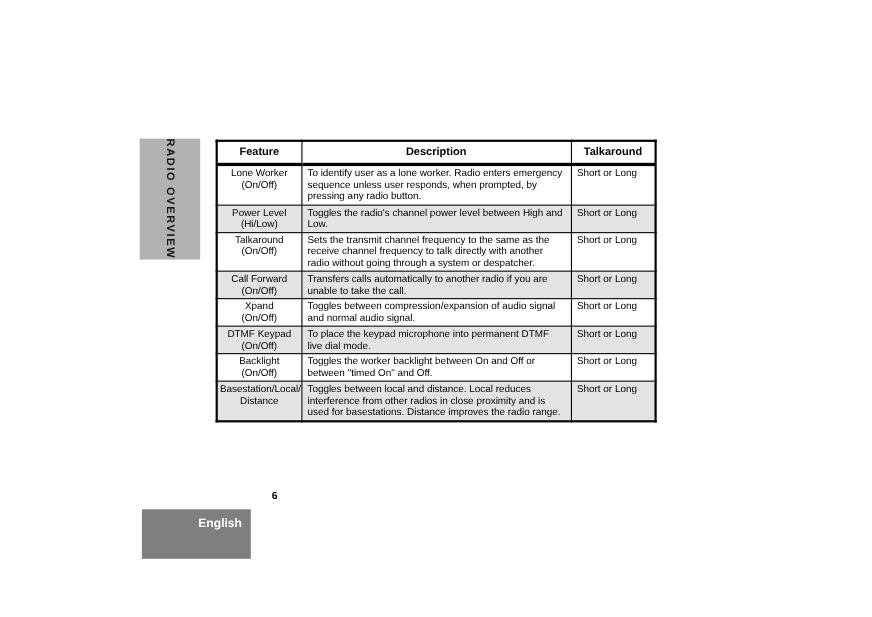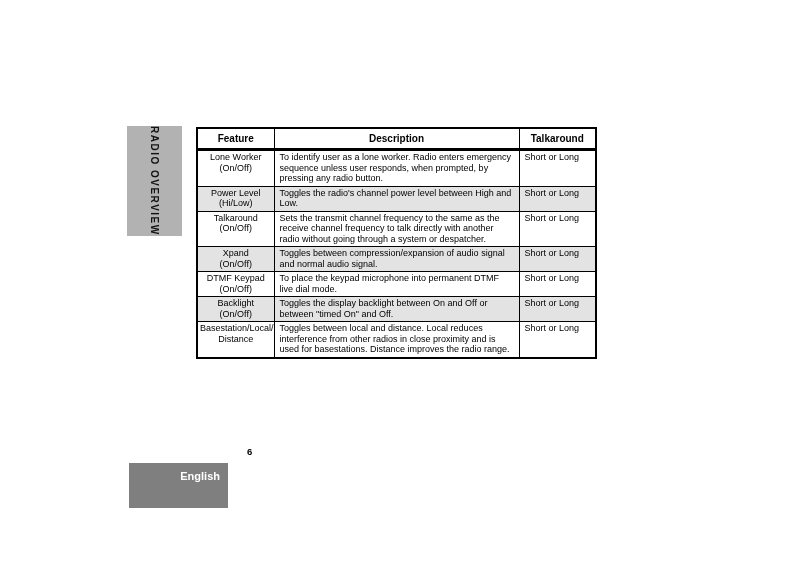--- a/index.html
+++ b/index.html
@@ -129,20 +129,28 @@
 
   <tr>
     <td class="feature-cell">
       <div>Talkaround</div>
       <div>(On/Off)</div>
     </td>
     <td class="description-cell">Sets the transmit channel frequency to the same as the receive channel frequency to talk directly with another radio without going through a system or despatcher.</td>
     <td class="selection-cell">Short or Long</td>
   </tr>
 
+  <tr>
+    <td class="feature-cell">
+      <div>Call Forward</div>
+      <div>(On/Off)</div>
+    </td>
+    <td class="description-cell">Transfers calls automatically to another radio if you are unable to take the call.</td>
+    <td class="selection-cell">Short or Long</td>
+  </tr>
 
   <tr>
     <td class="feature-cell">
       <div>Xpand</div>
       <div>(On/Off)</div>
     </td>
     <td class="description-cell">Toggles between compression/expansion of audio signal and normal audio signal.</td>
     <td class="selection-cell">Short or Long</td>
   </tr>
 
@@ -155,21 +163,21 @@
     <td class="description-cell">To place the keypad microphone into permanent DTMF live dial mode.</td>
     <td class="selection-cell">Short or Long</td>
   </tr>
 
 
   <tr>
     <td class="feature-cell">
       <div>Backlight</div>
       <div>(On/Off)</div>
     </td>
-    <td class="description-cell">Toggles the display backlight between On and Off or between "timed On" and Off.</td>
+    <td class="description-cell">Toggles the worker backlight between On and Off or between "timed On" and Off.</td>
     <td class="selection-cell">Short or Long</td>
   </tr>
 
   <tr>
     <td class="feature-cell">
       <div>Basestation/Local/</div>
       <div>Distance</div>
     </td>
     <td class="description-cell">Toggles between local and distance. Local reduces interference from other radios in close proximity and is used for basestations. Distance improves the radio range.</td>
     <td class="selection-cell">Short or Long</td>

